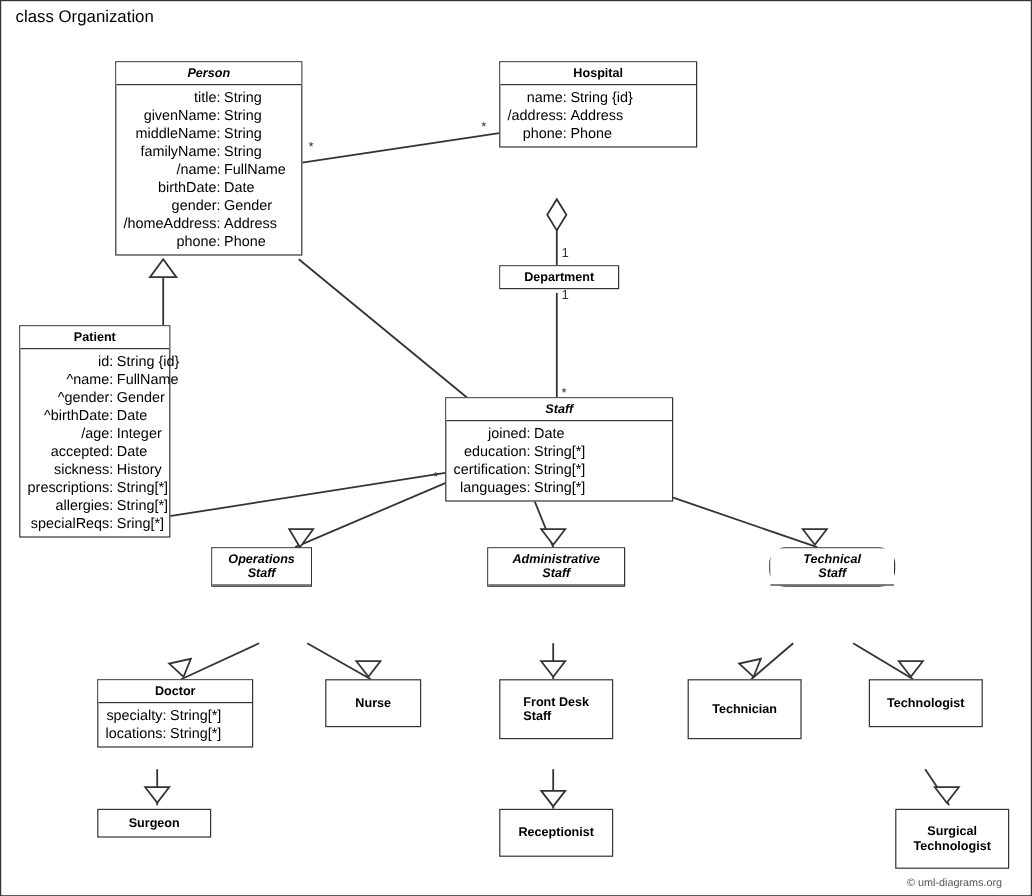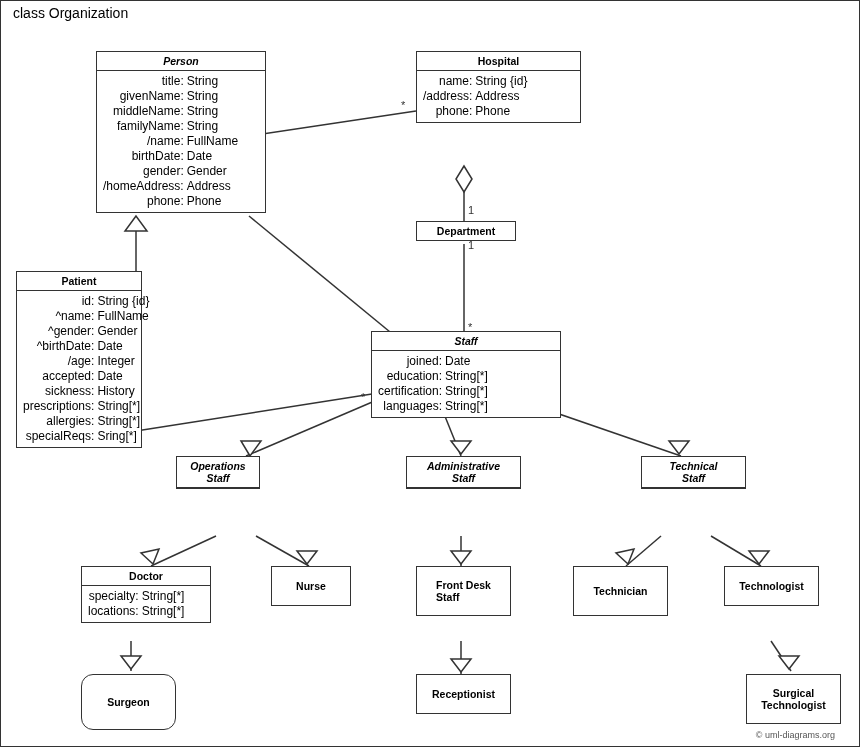--- a/index.html
+++ b/index.html
@@ -152,21 +152,21 @@
     <text x="467" y="213" font-size="11" fill="#333">1</text>
 
     <text x="467" y="330" font-size="11" fill="#333">*</text>
 
     <text x="467" y="248" font-size="11" fill="#333">1</text>
 
     <text x="120" y="445" font-size="11" fill="#333">*</text>
     <text x="360" y="400" font-size="11" fill="#333">*</text>
   </svg>
 
-  <div class="uml-class" style="left:95px; top:50px; width:170px;">
+  <div class="uml-class" style="left:95px; top:50px; width:156px;">
     <div class="class-header">
       <em>Person</em>
     </div>
     <div class="class-body">
       <table>
         <tbody>
             <tr>
               <td class="attr-name">title:</td>
               <td>String</td>
             </tr>
@@ -316,21 +316,21 @@
       <em>Operations<br>Staff</em>
     </div>
   </div>
 
   <div class="uml-class" style="left:405px; top:455px; width:115px; text-align:center;">
     <div class="class-header">
       <em>Administrative<br>Staff</em>
     </div>
   </div>
 
-  <div class="uml-class" style="left:640px; top:455px; width:105px; text-align:center;">
+  <div class="uml-class" style="left:640px; top:455px; width:105px; text-align:center;border-radius:14px;">
     <div class="class-header">
       <em>Technical<br>Staff</em>
     </div>
   </div>
 
   <div class="uml-class" style="left:80px; top:565px; width:130px;">
     <div class="class-header normal">Doctor</div>
     <div class="class-body">
       <table>
         <tbody>
@@ -356,21 +356,21 @@
   </div>
 
   <div class="simple-box" style="left:572px; top:565px; width:95px; height:50px;">
     <span>Technician</span>
   </div>
 
   <div class="simple-box" style="left:723px; top:565px; width:95px; height:40px;">
     <span>Technologist</span>
   </div>
 
-  <div class="simple-box" style="left:80px; top:673px; width:95px; height:56px;border-radius:12px;">
+  <div class="simple-box" style="left:80px; top:673px; width:95px; height:24px;">
     <span>Surgeon</span>
   </div>
 
   <div class="simple-box" style="left:415px; top:673px; width:95px; height:40px;">
     <span>Receptionist</span>
   </div>
 
   <div class="simple-box" style="left:745px; top:673px; width:95px; height:50px; text-align:center;">
     <span>Surgical<br>Technologist</span>
   </div>

